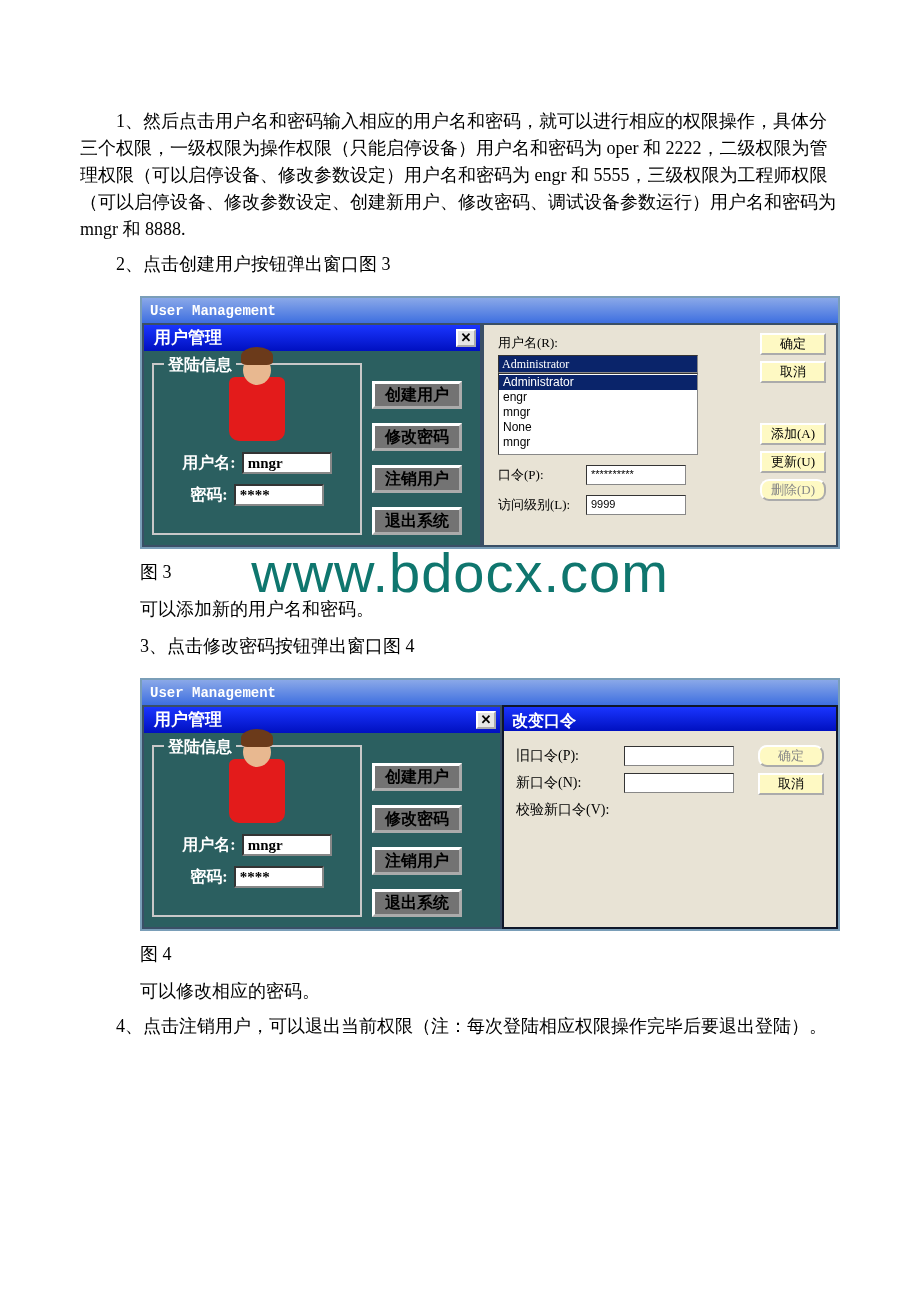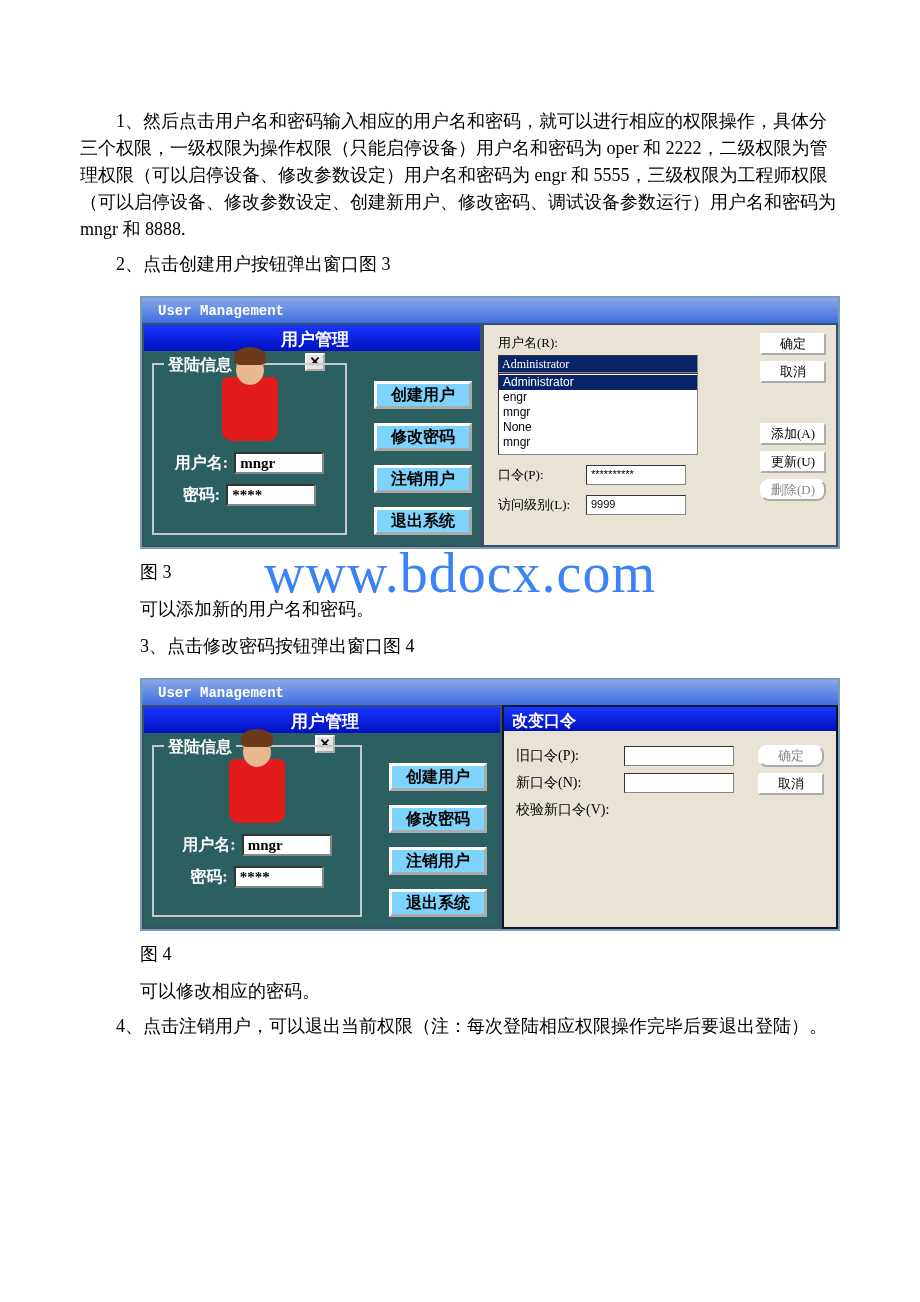--- a/index.html
+++ b/index.html
@@ -13,43 +13,43 @@
     padding: 100px 80px 60px 80px;
     line-height: 1.5;
   }
   .para { margin: 8px 0; text-indent: 2em; }
   .caption { margin: 10px 0 6px 60px; text-indent: 0; }
   .watermark {
     position: absolute;
     left: 0; right: 0;
     text-align: center;
     font-size: 56px;
-    color: #3b82f6;
+    color: #0f766e;
     z-index: 0;
-    font-family: Liberation Serif, serif;
+    font-family: Liberation Sans, sans-serif;
     letter-spacing: 1px;
     pointer-events: none;
   }
   .figwrap { position: relative; z-index: 1; margin: 18px 0 6px 60px; }
 
   
   .fig3 {
     width: 700px;
     background: #2b5f60;
     border: 2px solid #7a9eb8;
     border-top: none;
     position: relative;
   }
   .fig3-outer-title {
     background: linear-gradient(#8aa8e8, #3e6fe0);
     color: #fff;
     font-family: "Courier New", monospace;
     font-weight: bold;
     font-size: 14px;
-    padding: 3px 8px 1px 16px;
+    padding: 3px 8px 1px 8px;
     border: 2px solid #7a9eb8;
     border-bottom: none;
   }
   .fig3-body {
     display: flex;
   }
   
   .um-panel {
     width: 340px;
     background: #2b5f60;
@@ -58,39 +58,38 @@
   .um-titlebar {
     display: flex;
     justify-content: space-between;
     align-items: center;
     background: linear-gradient(#1a35ff, #0010c0);
     color: #fff;
     font-weight: bold;
     font-size: 17px;
     padding: 2px 4px 2px 10px;
     height: 26px;
-    flex-direction: column;
   }
   .um-close {
     width: 20px; height: 18px;
     background: #e5e5e5;
     border: 2px outset #fff;
     font-size: 13px;
     font-family: Arial, sans-serif;
     font-weight: bold;
     display: flex;
     align-items: center;
     justify-content: center;
     color: #000;
     cursor: pointer;
   }
   .um-content {
     display: flex;
     padding: 6px 8px 10px 8px;
-    gap: 27px;
+    gap: 10px;
   }
   .um-fieldset {
     border: 2px solid #c8c8c8;
     position: relative;
     padding: 8px;
     width: 210px;
     margin-top: 6px;
   }
   .um-legend {
     position: absolute;
@@ -146,22 +145,22 @@
     display: flex;
     align-items: center;
   }
   .um-btncol {
     display: flex;
     flex-direction: column;
     gap: 14px;
     margin-top: 24px;
   }
   .um-btn {
-    width: 98px; height: 28px;
-    background: #7dd3fc;
+    width: 90px; height: 28px;
+    background: #737373;
     border: 3px outset #fff;
     font-weight: bold;
     font-size: 16px;
     font-family: "SimSun", serif;
     display: flex;
     align-items: center;
     justify-content: center;
     cursor: pointer;
   }
   
@@ -228,21 +227,21 @@
     align-items: center;
     font-family: Arial;
   }
   .cfg-btncol {
     display: flex;
     flex-direction: column;
     gap: 6px;
   }
   .cfg-btn {
     width: 66px; height: 22px;
-    background: #ffffff;
+    background: #fef9c3;
     border: 2px outset #fff;
     font-size: 13px;
     display: flex;
     align-items: center;
     justify-content: center;
     cursor: pointer;
   }
   .cfg-btn.disabled { color: #888; border-radius: 9px; }
 
   

